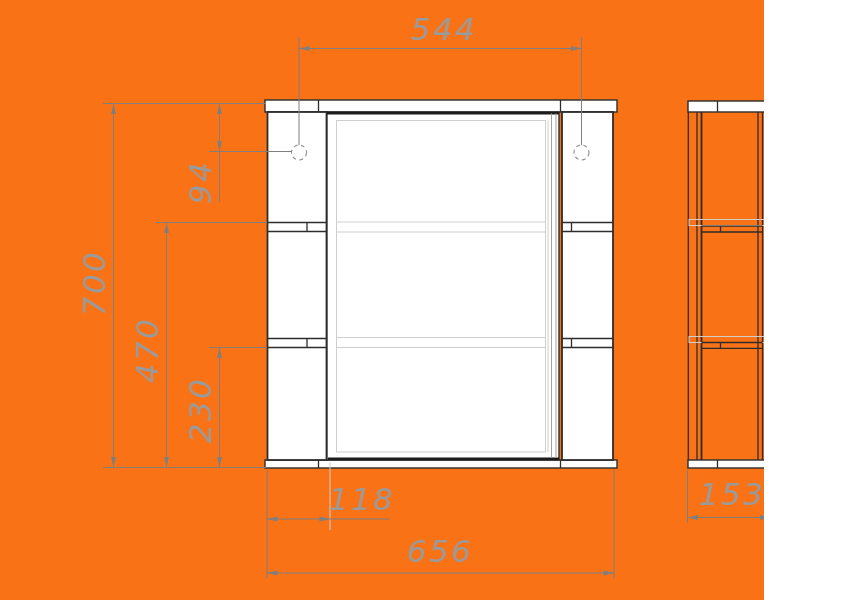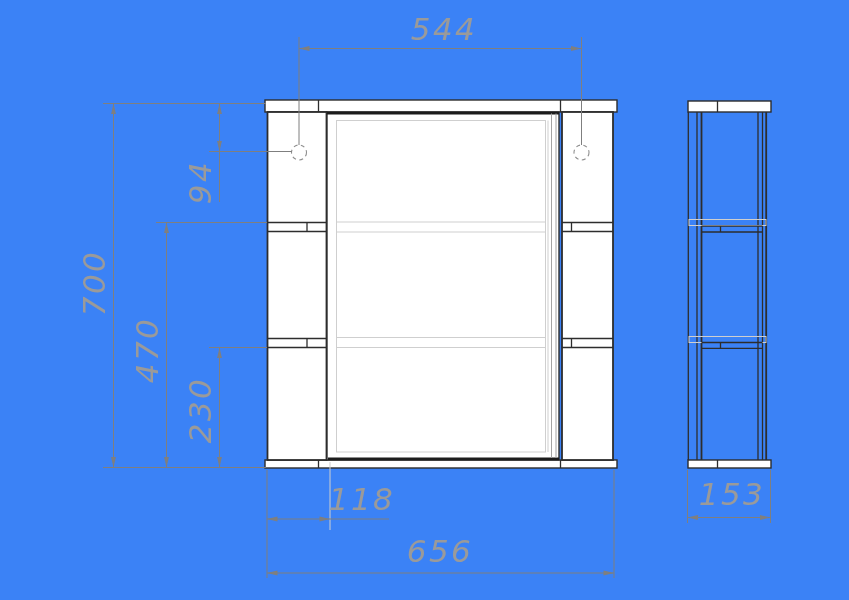--- a/index.html
+++ b/index.html
@@ -1,16 +1,16 @@
 <!DOCTYPE html>
 <html><head>
 <meta charset="utf-8">
 <style>
   html,body{margin:0;padding:0;background:#ffffff;}
-  .stage{width:849px;height:600px;position:relative;background:#3b82f6;overflow:hidden;}
+  .stage{width:764px;height:600px;position:relative;background:#f97316;overflow:hidden;}
   svg{display:block;}
   .dk  {fill:#ffffff;stroke:#2d2d2d;stroke-width:1.4;}
   .dk2 {fill:#ffffff;stroke:#2d2d2d;stroke-width:1.8;}
   .ln  {stroke:#2d2d2d;stroke-width:1.3;fill:none;}
   .ln2 {stroke:#2d2d2d;stroke-width:1.8;fill:none;}
   .hv  {stroke:#1c1c1c;stroke-width:2.6;fill:none;}
   .lt  {fill:none;stroke:#cfcfcf;stroke-width:1;}
   .ltln{stroke:#cfcfcf;stroke-width:1;fill:none;}
   .mg  {stroke:#a3a3a3;stroke-width:1;fill:none;}
   .dim {stroke:#7f7f7f;stroke-width:1;fill:none;}

